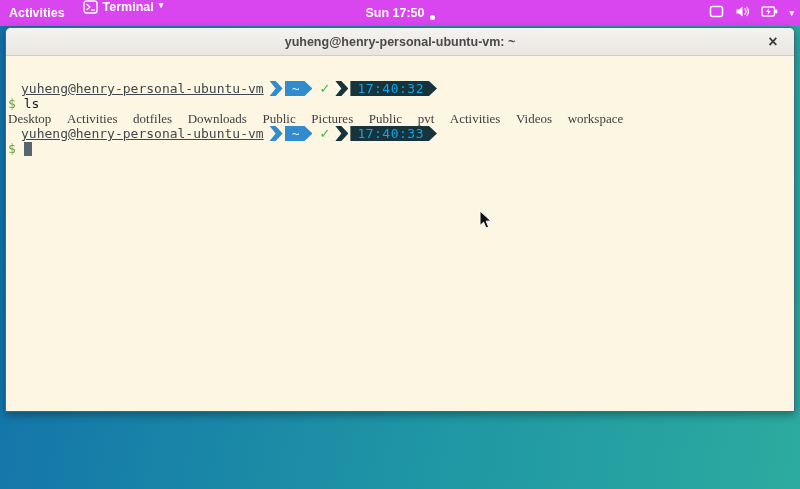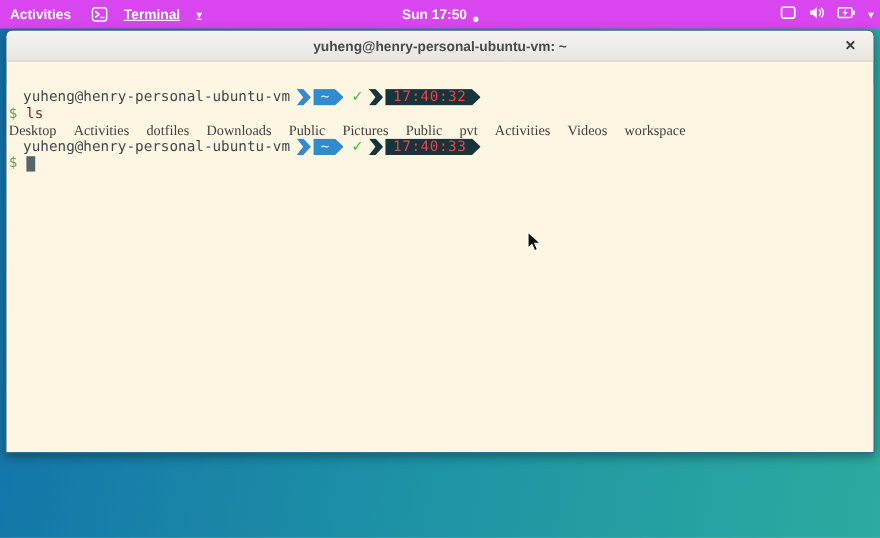--- a/index.html
+++ b/index.html
@@ -11,21 +11,21 @@
   }
 
   
   .topbar {
     position:absolute; top:0; left:0; width:800px; height:26px;
     background:#d946ef; color:#fff;
     display:flex; align-items:center;
     font-size:12.5px; font-weight:bold;
   }
   .activities { padding:0 10px 0 9px; height:100%; display:flex; align-items:center; cursor:default; }
-  .appmenu { display:flex; align-items:center; gap:15px; padding:0 8px; height:100%;text-decoration:underline; }
+  .appmenu { display:flex; gap:5px; padding:0 8px; height:100%; }
   .term-icon-box { display:inline-flex; }
   .clock { position:absolute; left:0; right:0; text-align:center; pointer-events:none; }
   .clock-inner { display:inline-flex; align-items:flex-end; gap:5px; pointer-events:auto; }
   .notif-dot { width:5px; height:5px; background:#fff; border-radius:50%; display:inline-block; }
   .sys-icons { position:absolute; right:6px; top:0; height:26px; display:flex; align-items:center; gap:11px; }
   .chev-down { font-size:9px; color:#fff; }
 
   
   .window {
     position:absolute; left:5px; top:27px; width:790px; height:385px;
@@ -50,38 +50,38 @@
   }
   .screen {
     flex:1; background:#fdf6e3; padding:4px 2px 0 2px;
     font-family:"DejaVu Sans Mono", monospace;
     font-size:13px; line-height:15px; color:#41484c;
     position:relative;
   }
   .tline { height:15px; display:flex; align-items:center; white-space:pre; }
 
   
-  .prompt-user { color:#41484c; padding-left:13px; }
+  .prompt-user { color:#41484c; padding-left:13px;text-decoration:underline; }
   .pl-chev {
     display:inline-block; width:13px; height:15px; margin-left:6px;
     clip-path:polygon(0 0, calc(100% - 7px) 0, 100% 50%, calc(100% - 7px) 100%, 0 100%, 6px 50%);
   }
   .pl-chev.blue { background:#318bcc; }
   .pl-chev.dark { background:#17333b; margin-left:5px; }
   .pl-seg {
     display:inline-flex; align-items:center; height:15px; margin-left:2px;
     padding:0 13px 0 7px;
     clip-path:polygon(0 0, calc(100% - 8px) 0, 100% 50%, calc(100% - 8px) 100%, 0 100%);
   }
   .pl-seg.blue { background:#318bcc; color:#e3f1fa; }
-  .pl-seg.dark { background:#17333b; color:#ef4444; letter-spacing:.5px; }
+  .pl-seg.dark { background:#17333b; color:#0ea5e9; letter-spacing:.5px; }
   .check { color:#3dbb3d; font-family:"DejaVu Sans", sans-serif; font-weight:bold; margin-left:7px; }
 
   .dollar { color:#6ba048; }
-  .cmd { color:#7f1d1d; }
+  .cmd { color:#0f172a; }
   .ls-row span { color:#404040; margin-right:15.6px;font-family:Liberation Serif, serif; }
   .cursor-block { display:inline-block; width:8px; height:14px; background:#57666d; margin-left:8px; }
 
   
   .mouse { position:absolute; left:479px; top:210px; pointer-events:none; }
 </style>
 </head>
 <body>
 
 <div class="topbar">

